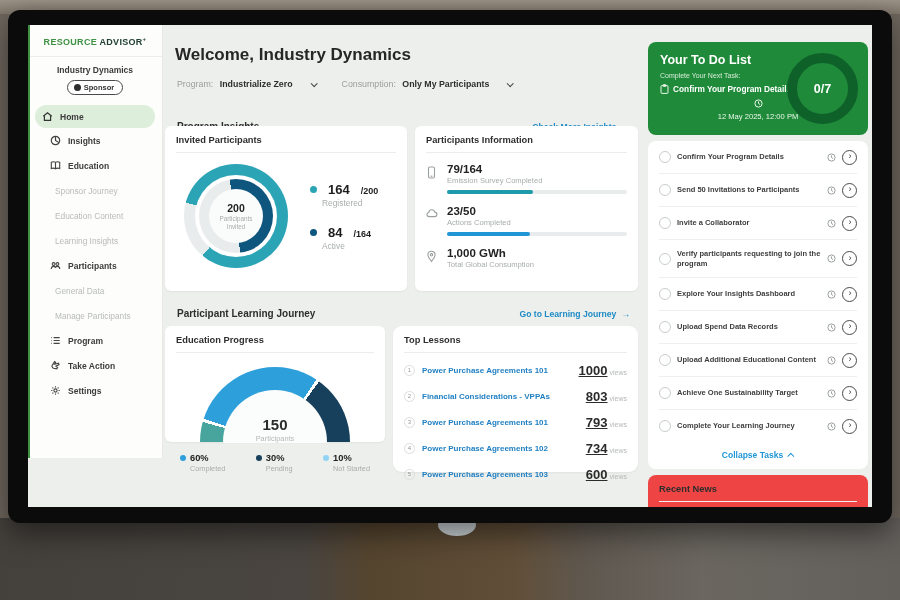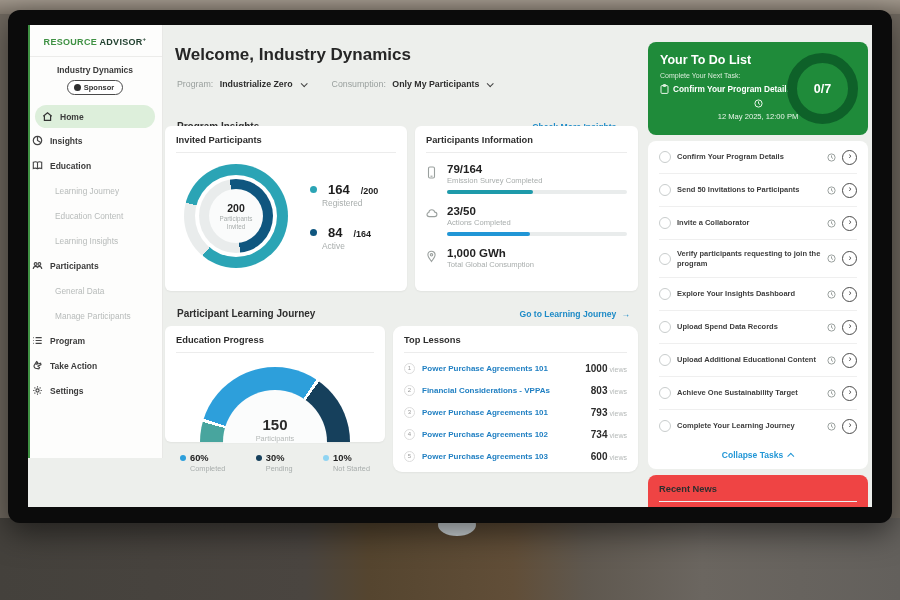--- a/index.html
+++ b/index.html
@@ -26,33 +26,33 @@
   .sidebar-accent { position:absolute; left:0; top:0; width:2px; height:100%; background:#3f9143; }
   .logo { text-align:center; padding-top:11px; font-size:9px; font-weight:bold; letter-spacing:.3px;
     border-bottom:1px solid #ececea; padding-bottom:9px; }
   .logo .g { color:#3f9143; } .logo .d { color:#21402f; } .logo sup { font-size:6px; color:#21402f; }
   .org { text-align:center; font-size:8.5px; font-weight:bold; color:#3a3a3a; margin-top:8px; }
   .sponsor { display:block; margin:5px auto 0; width:max-content; border:1px solid #4a4a4a; border-radius:9px;
     padding:2px 8px 2px 6px; font-size:7.5px; font-weight:bold; color:#333; background:#fff; cursor:pointer;
     display:flex; align-items:center; gap:3px; }
   .sponsor .dot { width:7px; height:7px; border-radius:50%; background:#2e2e2e; display:inline-block; }
   .nav { position:absolute; top:80px; left:0; width:100%; }
-  .nav-item { height:25px; display:flex; align-items:center; gap:7px; padding-left:4px;
+  .nav-item { height:25px; display:flex; align-items:center; gap:7px; padding-left:22px;
     font-size:8.5px; font-weight:bold; color:#3c3c3c; cursor:pointer; }
   .nav-item svg { flex:0 0 auto; }
   .nav-item.active { background:#ddefdb; border-radius:13px; margin:0 7px; padding-left:7px; height:23px; }
   .nav-item.sub { padding-left:27px; color:#b7bbba; font-weight:normal; font-size:8.3px; }
 
   
   .main { position:absolute; left:137px; top:0; width:473px; height:482px; }
   .welcome { position:absolute; left:10px; top:20px; font-size:17px; font-weight:bold; color:#262626; }
   .filters { position:absolute; left:12px; top:54px; display:flex; gap:26px; align-items:center; }
   .filter-label { color:#9aa09e; font-size:8.8px; }
   .filter-btn { border:none; background:none; font-size:8.8px; font-weight:bold; color:#2e2e2e;
-    display:inline-flex; align-items:center; gap:8px; cursor:pointer; font-family:inherit; margin-left:4px; }
+    display:inline-flex; align-items:center; gap:18px; cursor:pointer; font-family:inherit; margin-left:4px; }
   .chev { width:5px; height:5px; border-right:1.4px solid #444; border-bottom:1.4px solid #444;
     transform:rotate(45deg) translateY(-1px); display:inline-block; }
   .chev-up { transform:rotate(-135deg) translateY(-1px); border-color:#2196d6; }
   .sect-row { position:absolute; left:12px; width:453px; display:flex; justify-content:space-between; align-items:center; }
   .sect-row h2 { font-size:10px; font-weight:bold; color:#2e2e2e; }
   .sect-link { font-size:8.6px; font-weight:bold; color:#1e8bc7; text-decoration:none; cursor:pointer;
     display:inline-flex; gap:5px; align-items:center; }
   .cards-row { position:absolute; left:0; display:flex; gap:8px; width:473px; }
   .card { background:#fff; border-radius:6px; box-shadow:0 1px 2px rgba(0,0,0,.05); padding:9px 11px; }
   .card-title { font-size:9.3px; font-weight:bold; color:#2e2e2e; padding-bottom:7px;
@@ -101,21 +101,21 @@
   .el-dot { width:6px; height:6px; border-radius:50%; }
   .el-val { font-size:9.3px; font-weight:bold; color:#222; }
   .el-lab { font-size:7.3px; color:#a8adac; margin-left:10px; margin-top:1px; }
 
   
   .lessons { flex:1; height:146px;border-radius:9px; }
   .lesson-row { display:flex; align-items:center; gap:7px; padding:5.5px 0; }
   .rank { width:11px; height:11px; border:1px solid #ddd; border-radius:50%; font-size:6px; color:#999;
     display:flex; align-items:center; justify-content:center; flex:0 0 auto; }
   .lesson-link { flex:1; font-size:8px; font-weight:bold; color:#1f7fc2; text-decoration:none; cursor:pointer; }
-  .views-num { font-size:10px; font-weight:bold; color:#2b2b2b; }
+  .views-num { font-size:13px; font-weight:bold; color:#2b2b2b;text-decoration:underline; }
   .views-suffix { font-size:7px; color:#b5b9b8; margin-left:2px; }
 
   
   .right { position:absolute; left:620px; top:0; width:220px; }
   .todo-green { position:relative; margin-top:17px; height:93px; border-radius:8px; background:#1f8b3a;
     color:#fff; padding:11px 12px; overflow:hidden; }
   .todo-title { font-size:12.5px; font-weight:bold; }
   .todo-sub { font-size:7px; color:#d8ecd9; margin-top:5px; }
   .todo-next { font-size:8.3px; font-weight:bold; margin-top:5px; display:flex; gap:4px; align-items:center; }
   .todo-due { font-size:7.6px; margin-top:5px; display:flex; gap:4px; align-items:center; color:#eaf6ea;flex-direction:column; }
@@ -176,21 +176,21 @@
           <span>Insights</span>
         </div>
         <div class="nav-item">
           <svg class="ic" width="11" height="11" viewBox="0 0 11 11" fill="none" stroke="#444" stroke-width="1.1">
               <path d="M1.3 2.2C2.8 1.5 4.4 1.6 5.5 2.4 6.6 1.6 8.2 1.5 9.7 2.2V8.6C8.2 7.9 6.6 8 5.5 8.8 4.4 8 2.8 7.9 1.3 8.6Z"></path>
               <path d="M5.5 2.4V8.8"></path>
             </svg>
           <span>Education</span>
         </div>
         <div class="nav-item sub">
-          <span>Learning Journey</span>
+          <span>Sponsor Journey</span>
         </div>
         <div class="nav-item sub">
           <span>Education Content</span>
         </div>
         <div class="nav-item sub">
           <span>Learning Insights</span>
         </div>
         <div class="nav-item">
           <svg class="ic" width="11" height="11" viewBox="0 0 11 11" fill="none" stroke="#444" stroke-width="1.1">
               <circle cx="3.6" cy="4" r="1.4"></circle>

